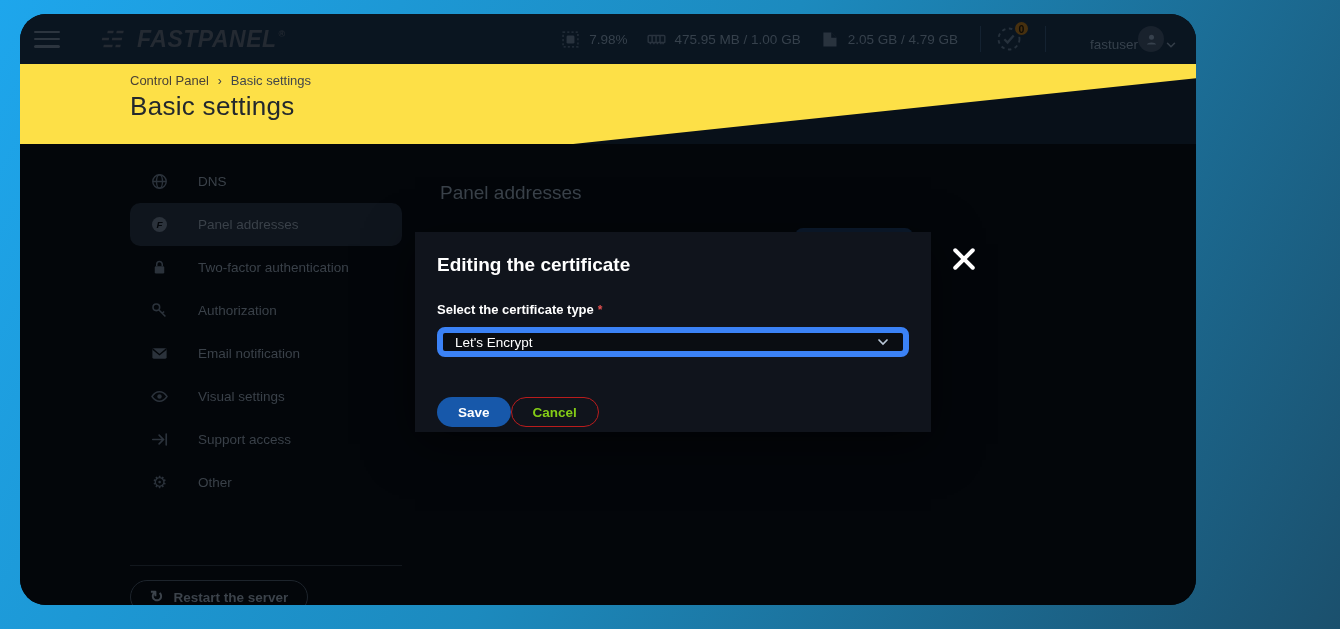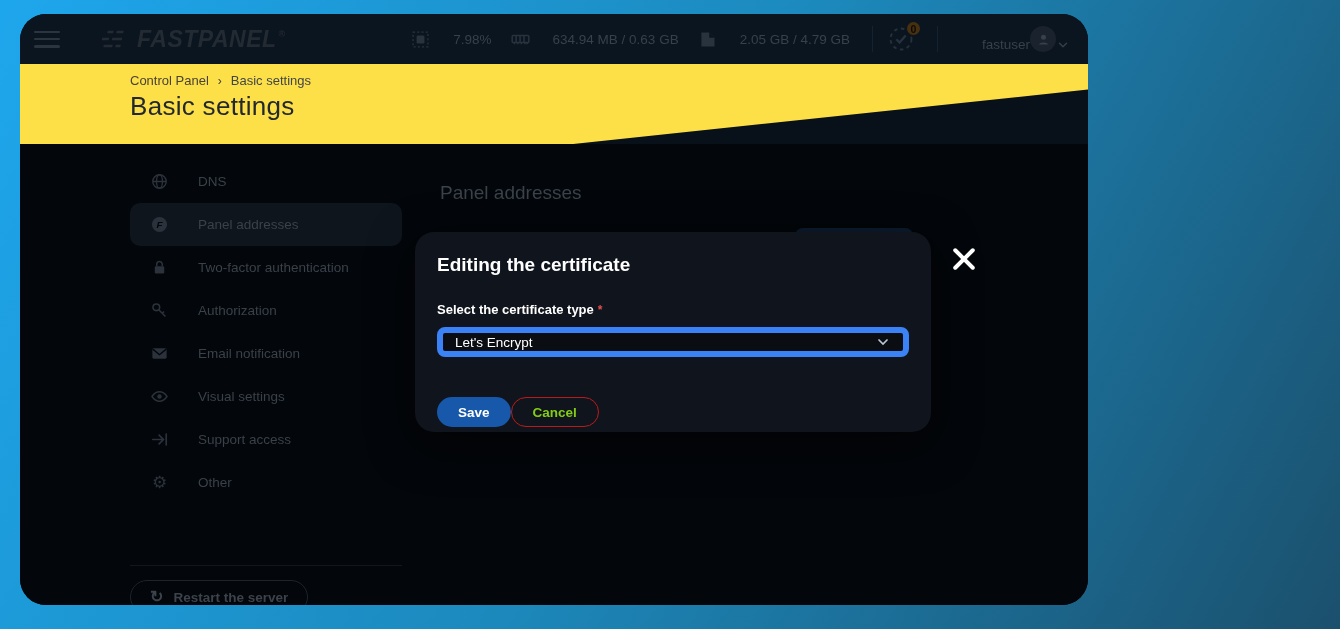--- a/index.html
+++ b/index.html
@@ -3,36 +3,36 @@
 <meta charset="utf-8">
 <style>
   * { margin:0; padding:0; box-sizing:border-box; }
   html,body { width:1340px; height:629px; overflow:hidden; }
   body {
     font-family:"Liberation Sans", sans-serif;
     background:linear-gradient(118deg,#1ea6ec 0%,#1c8abe 48%,#1b506d 100%);
     position:relative;
   }
   .app {
-    position:absolute; left:20px; top:14px; width:1068px; height:591px;
+    position:absolute; left:20px; top:14px; width:1176px; height:591px;
     background:#04080e; border-radius:26px; overflow:hidden;
   }
   
   .topbar {
     height:50px; background:#0a1520; display:flex; align-items:center;
     padding:0 18px 0 14px; position:relative;
   }
   .burger { width:26px; height:17px; display:flex; flex-direction:column; justify-content:space-between; cursor:pointer; }
   .burger span { display:block; height:2.6px; background:#2c353f; border-radius:2px; }
   .logo { margin-left:36px; display:flex; align-items:center; color:#242a32; cursor:pointer; }
   .logo svg { width:32px; height:24px; margin-right:9px; transform:skewX(-12deg); }
   .logo-text { font-size:23px; font-weight:800; font-style:italic; letter-spacing:.5px; }
   .logo-reg { font-size:9px; font-weight:700; align-self:flex-start; margin:3px 0 0 2px; }
   .tb-spacer { flex:1; }
-  .stat { display:flex; align-items:center; gap:22px; color:#36414c; font-size:13.5px; margin-left:18px; }
+  .stat { display:flex; align-items:center; gap:8px; color:#36414c; font-size:13.5px; margin-left:18px; }
   .stat svg { width:21px; height:21px; color:#29333e; }
   .vdiv { width:1px; height:26px; background:#142231; margin:0 14px 0 22px; }
   .tasks { position:relative; width:28px; height:28px; cursor:pointer; }
   .tasks svg { width:28px; height:28px; color:#26313c; }
   .badge {
     position:absolute; top:-5px; right:-7px; width:17px; height:17px; border-radius:50%;
     background:#46300f; color:#0d0a05; font-size:10.5px; font-weight:700;
     display:flex; align-items:center; justify-content:center; border:2px solid #0a1520;
   }
   .user { display:flex; align-items:flex-end; margin-left:30px; cursor:pointer; }
@@ -76,21 +76,21 @@
   .search-input::placeholder { color:#343c45; opacity:1; }
   .add-btn {
     position:absolute; left:775px; top:84px; width:118px; height:37px; background:#0c1b2e;
     border:none; border-radius:8px; color:#263c57; font-size:13.5px; font-weight:700;
     display:flex; align-items:center; justify-content:center; gap:8px; cursor:pointer;
   }
   .plus-glyph { font-size:17px; font-weight:400; line-height:1; }
   
   .modal {
     position:absolute; left:415px; top:232px; width:516px; height:200px; z-index:10;
-    background:#10141c; border-radius:19px; box-shadow:0 12px 45px rgba(0,0,0,.55);
+    background:#10141c; border-radius:0; box-shadow:0 12px 45px rgba(0,0,0,.55);
     padding:20px 22px;
   }
   .modal-title { font-size:19px; font-weight:700; color:#ffffff; margin-top:2px; }
   .field-label { margin-top:26px; font-size:13px; font-weight:700; color:#ffffff; }
   .req { color:#e04f4f; margin-left:4px; font-size:12px; }
   .select {
     margin-top:10px; height:30px; border:6px solid #3b82f6; border-radius:8px; background:#0a0d12;
     display:flex; align-items:center; justify-content:space-between; padding:0 12px; cursor:pointer;
   }
   .select-value { color:#ffffff; font-size:13.5px; }
@@ -132,21 +132,21 @@
         <rect x="7.5" y="7.5" width="9" height="9" rx="1.5" fill="currentColor" stroke="none"></rect>
       </svg>
       <span>7.98%</span>
     </div>
 
     <div class="stat">
       <svg viewBox="0 0 24 24" fill="none" stroke="currentColor" stroke-width="1.7">
         <rect x="2.5" y="7.5" width="19" height="8" rx="1"></rect>
         <path d="M7 7.5v8M11.5 7.5v8M16 7.5v8M5 15.5v2M9 15.5v2M13 15.5v2M17 15.5v2M19.5 15.5v2"></path>
       </svg>
-      <span>634.94 MB / 0.63 GB</span>
+      <span>475.95 MB / 1.00 GB</span>
     </div>
 
     <div class="stat">
       <svg viewBox="0 0 24 24" fill="currentColor">
         <path d="M5 4h9l6 6v10H5z"></path>
         <path d="M14 4l6 6h-6z" fill="#0a1520"></path>
       </svg>
       <span>2.05 GB / 4.79 GB</span>
     </div>
 

